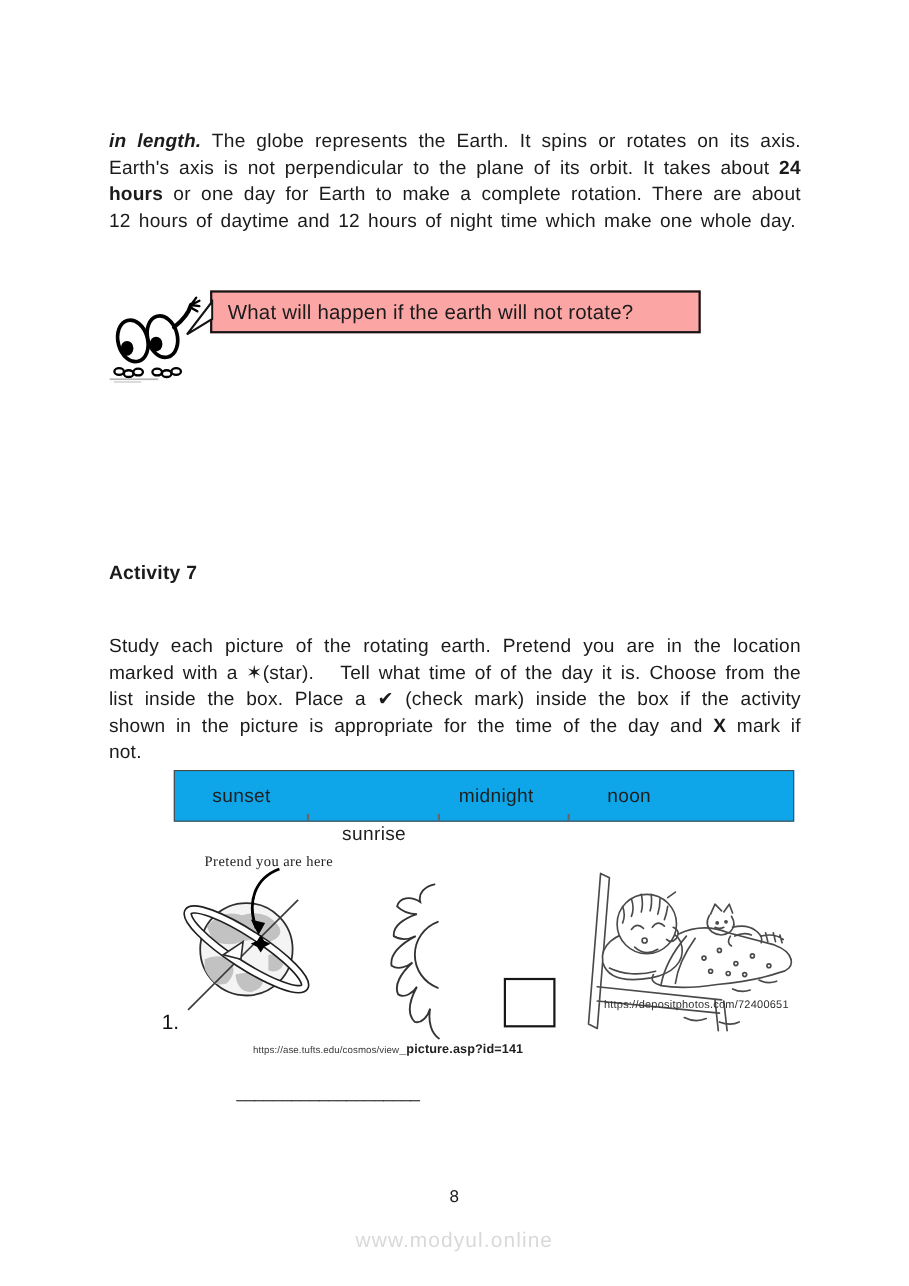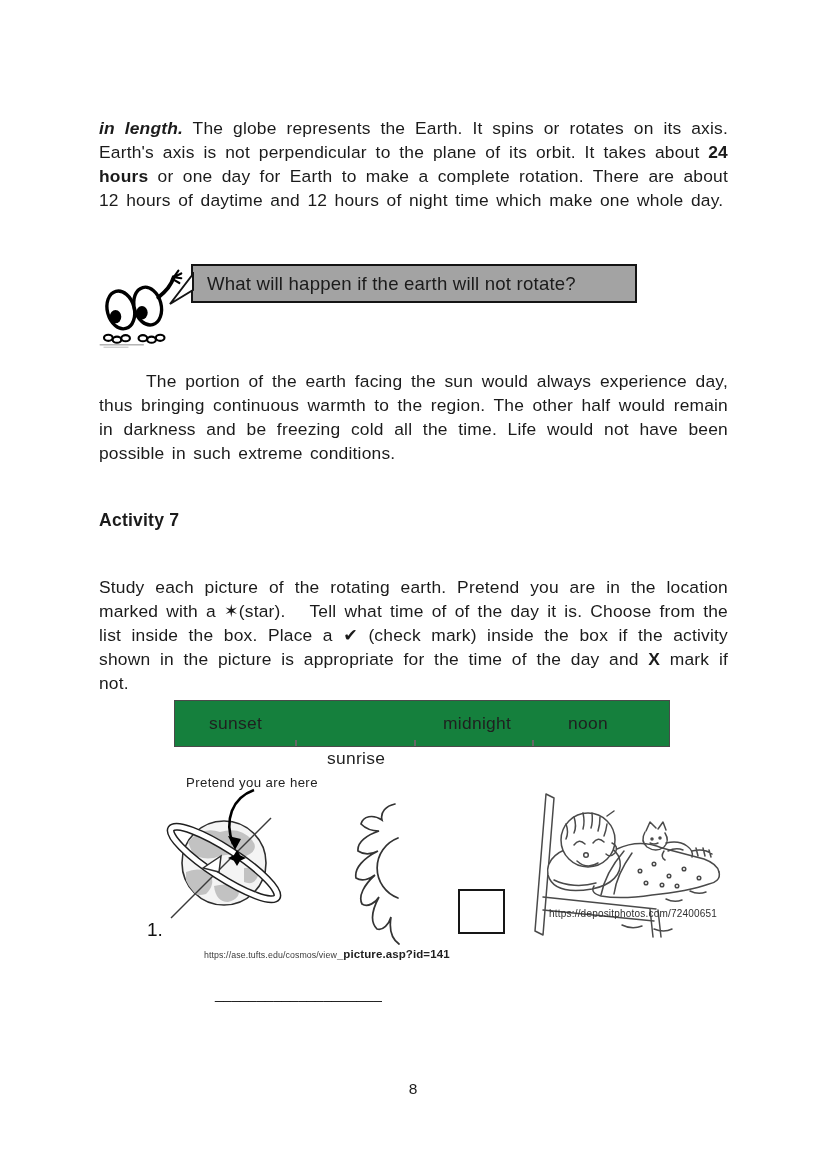--- a/index.html
+++ b/index.html
@@ -23,47 +23,47 @@
   #answer-para{top:353px;text-indent:47px;}
   #instructions{top:559px;}
   .activity-heading{
     position:absolute;left:99px;top:510px;
     font-size:17.6px;font-weight:700;letter-spacing:0.2px;
   }
   
   .mascot{position:absolute;left:92px;top:266px;width:96px;height:84px;}
   .bubble{
     position:absolute;left:191px;top:264px;width:446px;height:39px;
-    border:2px solid #141414;background:#a3a3a3;box-sizing:border-box;
+    border:2px solid #141414;background:#fca5a5;box-sizing:border-box;
     display:flex;align-items:center;padding-left:14px;
     font-size:18.6px;letter-spacing:0.2px;white-space:nowrap;
   }
   .bubble-tail{position:absolute;left:168px;top:272px;width:26px;height:34px;z-index:2;}
   
   .word-box{
-    position:absolute;left:174px;top:700px;width:496px;height:47px;
-    border:1.6px solid #4a4a4a;box-sizing:border-box;background:#15803d;
+    position:absolute;left:158px;top:700px;width:564px;height:47px;
+    border:1.6px solid #4a4a4a;box-sizing:border-box;background:#0ea5e9;
   }
   .word{position:absolute;top:12px;font-size:17.4px;letter-spacing:0.3px;color:#1f1f1f;}
-  .w0{left:34px;}.w1{left:152px;margin-top:35px;}.w2{left:258px;margin-left:10px;}.w3{left:393px;}
+  .w0{left:34px;}.w1{left:152px;margin-top:35px;}.w2{left:258px;}.w3{left:393px;}
   .tick{position:absolute;bottom:0;width:2px;height:6px;background:#666;}
   .t0{left:120px;}.t1{left:239px;}.t2{left:357px;}
   
   .pretend-label{
     position:absolute;left:186px;top:775px;
-    font-size:13.2px;letter-spacing:0.4px;color:#222;
+    font-size:13.2px;letter-spacing:0.4px;color:#222;font-family:Liberation Serif, serif;
   }
   .globe-illustration{position:absolute;left:158px;top:786px;width:130px;height:142px;}
   .sun-illustration{position:absolute;left:348px;top:798px;width:52px;height:150px;}
   .item-number{position:absolute;left:147px;top:919px;font-size:19px;color:#111;}
   .caption-globe{
     position:absolute;left:204px;top:948px;display:flex;align-items:baseline;
     color:#3a3a3a;white-space:nowrap;
   }
-  .cap-small{font-size:8.8px;letter-spacing:0.1px;}
+  .cap-small{font-size:8.8px;letter-spacing:0.1px;margin-left:26px;}
   .cap-big{font-size:11.5px;font-weight:700;color:#1f1f1f;letter-spacing:0.1px;}
   .answer-checkbox{
     position:absolute;left:458px;top:889px;width:47px;height:45px;
     border:2.4px solid #161616;background:#fff;box-sizing:border-box;cursor:pointer;
   }
   .bed-illustration{position:absolute;left:504px;top:779px;width:232px;height:160px;}
   .caption-bed{
     position:absolute;left:549px;top:908px;
     font-size:10px;letter-spacing:0.2px;color:#2e2e2e;white-space:nowrap;
   }
@@ -112,21 +112,20 @@
   </div>
   <div class="bubble-tail">
     <svg viewBox="0 0 26 34" width="26" height="34">
       <polygon points="25,2 2,32 25,18" fill="#ffffff" stroke="#141414" stroke-width="2"></polygon>
     </svg>
   </div>
   <div class="bubble">
     <span>What will happen if the earth will not rotate?</span>
   </div>
 
-  <p class="para" id="answer-para">The portion of the earth facing the sun would always experience day, thus bringing continuous warmth to the region. The other half would remain in darkness and be freezing cold all the time. Life would not have been possible in such extreme conditions.</p>
 
   <div class="activity-heading">Activity 7</div>
   <p class="para" id="instructions"><span>Study each picture of the rotating earth. Pretend you are in the location marked with a </span><span class="b">✶</span><span>(star).&nbsp;&nbsp; Tell what time of of the day it is. Choose from the list inside the box. Place a </span><span class="b">✔</span><span> (check mark) inside the box if the activity shown in the picture is appropriate for the time of the day and </span><span class="b">X</span><span> mark if not.</span></p>
 
   <div class="word-box">
     <span class="word w0">sunset</span>
     <span class="word w1">sunrise</span>
     <span class="word w2">midnight</span>
     <span class="word w3">noon</span>
     <span class="tick t0"></span>
@@ -221,14 +220,15 @@
         <path d="M162,120 q8,4 16,1 M186,112 q8,4 16,1 M118,146 q10,5 20,1 M150,150 q10,4 18,0"></path>
       </g>
     </svg>
   </div>
 
   <div class="caption-bed">https://depositphotos.com/72400651</div>
 
   <div class="answer-line">____________________</div>
 
   <div class="page-number">8</div>
+  <div class="watermark" style="color: rgb(217, 217, 217);">www.modyul.online</div>
 
 </div>
 
 </body></html>

